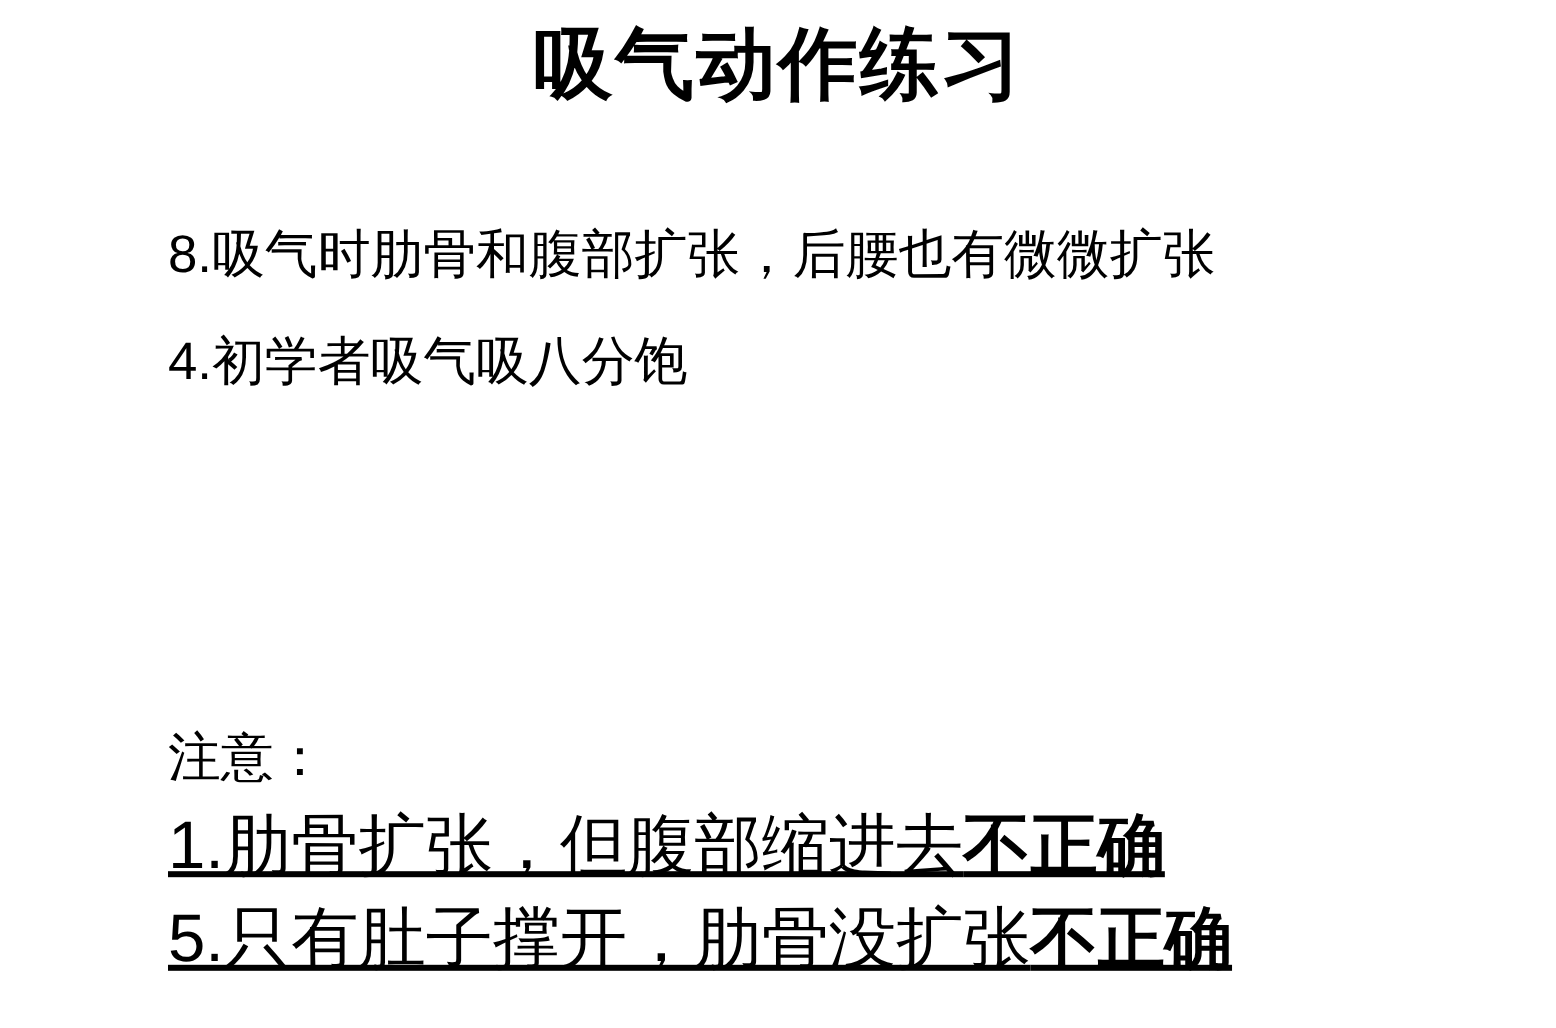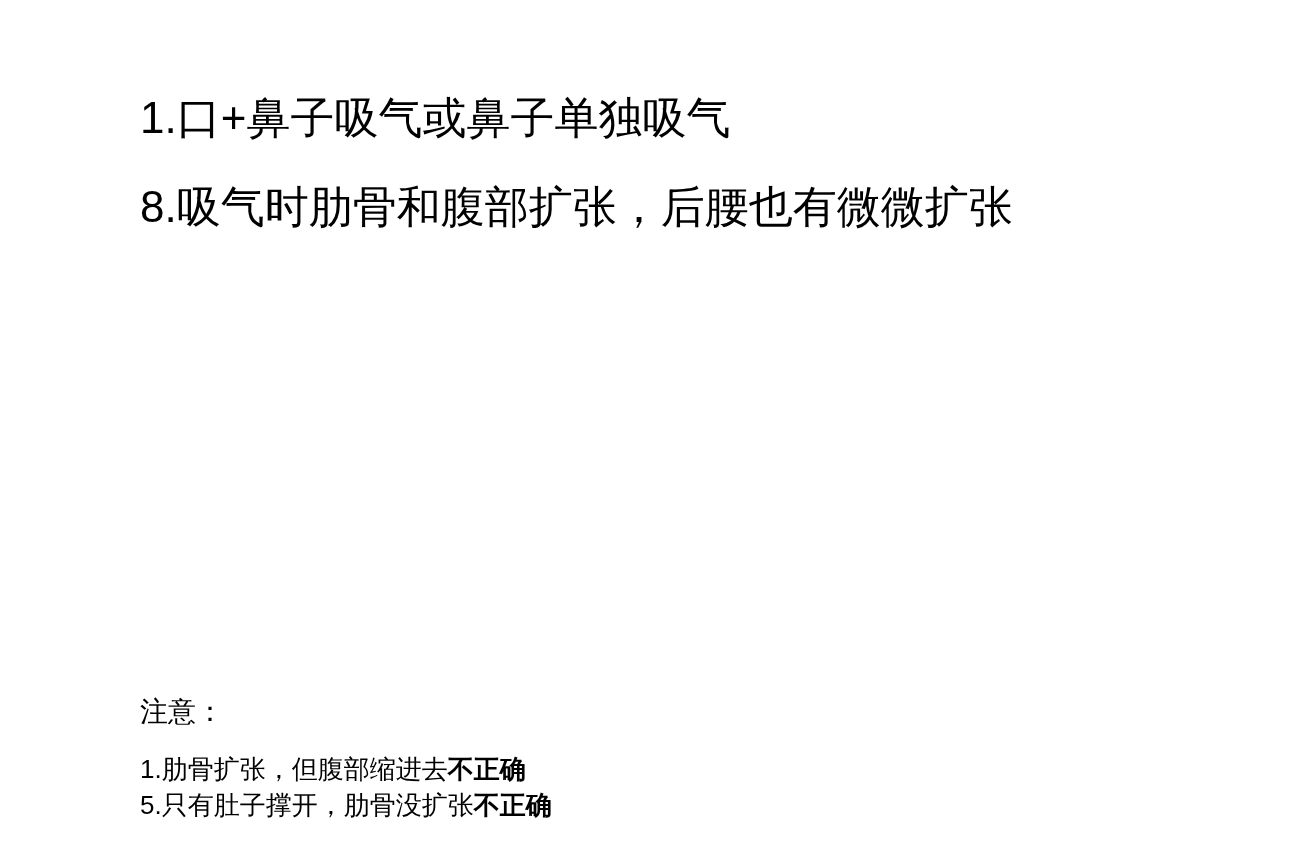--- a/index.html
+++ b/index.html
@@ -47,50 +47,52 @@
     white-space: nowrap;
   }
 
   .notes {
     position: absolute;
     left: 140px;
     top: 598px;
   }
 
   .notes-heading {
-    font-size: 28px;
+    font-size: 44px;
     line-height: 1.25;
-    margin-bottom: 22px;
+    margin-bottom: 6px;
   }
 
   .notes-list {
     list-style: none;
     margin: 0;
     padding: 0;
   }
 
   .notes-list li {
-    font-size: 26px;
+    font-size: 56px;
     line-height: 1.4;
     white-space: nowrap;
+    text-decoration: underline;
   }
 
   .em {
     font-weight: 700;
   }
 </style>
 </head>
 <body>
 
 <div class="slide">
 
+  <h1 class="title">吸气动作练习</h1>
 
   <ul class="steps">
-    <li>1.口+鼻子吸气或鼻子单独吸气</li>
     <li>8.吸气时肋骨和腹部扩张，后腰也有微微扩张</li>
+    <li>4.初学者吸气吸八分饱</li>
   </ul>
 
   <div class="notes">
     <div class="notes-heading">注意：</div>
     <ul class="notes-list">
       <li><span>1.肋骨扩张，但腹部缩进去</span><span class="em">不正确</span></li>
       <li><span>5.只有肚子撑开，肋骨没扩张</span><span class="em">不正确</span></li>
     </ul>
   </div>
 

